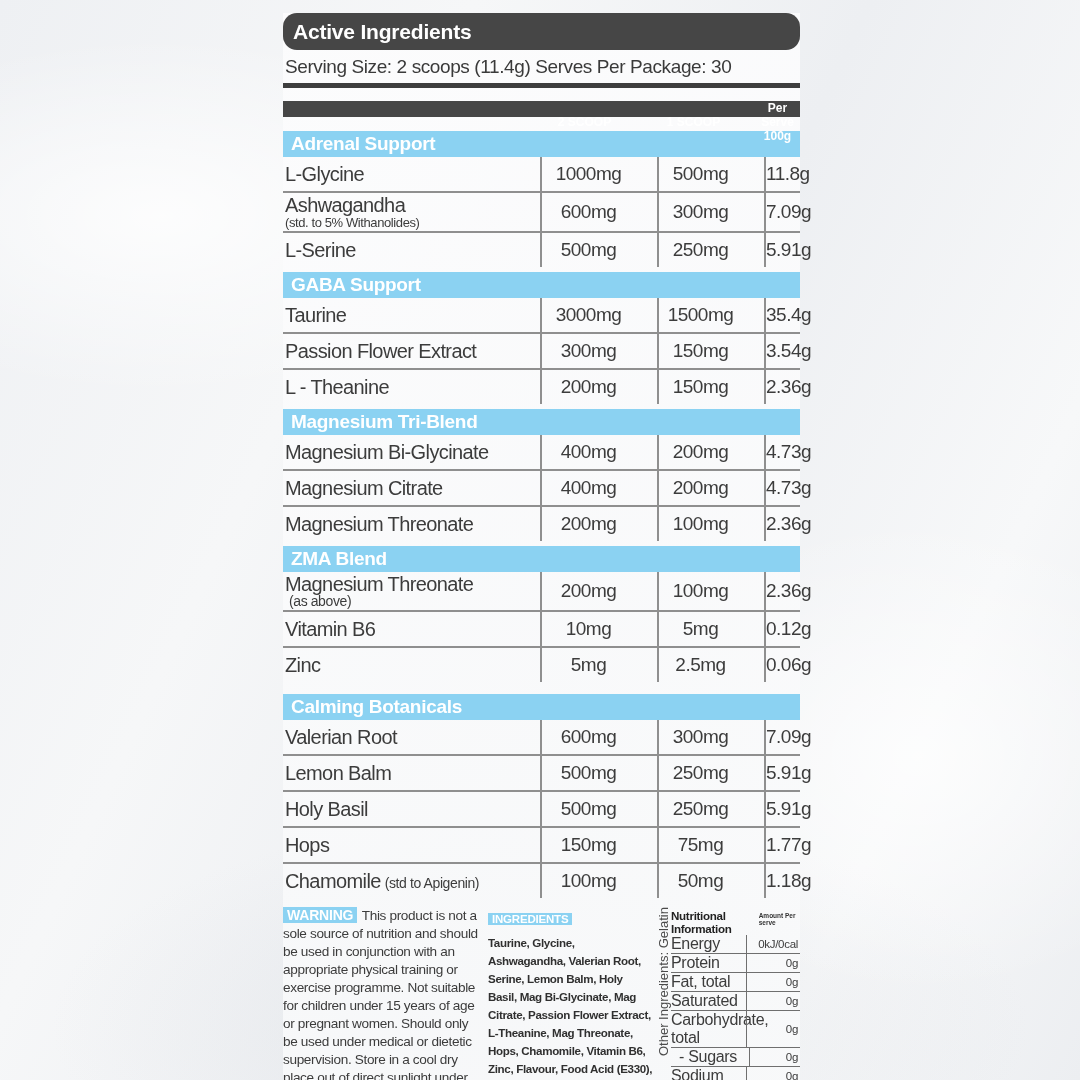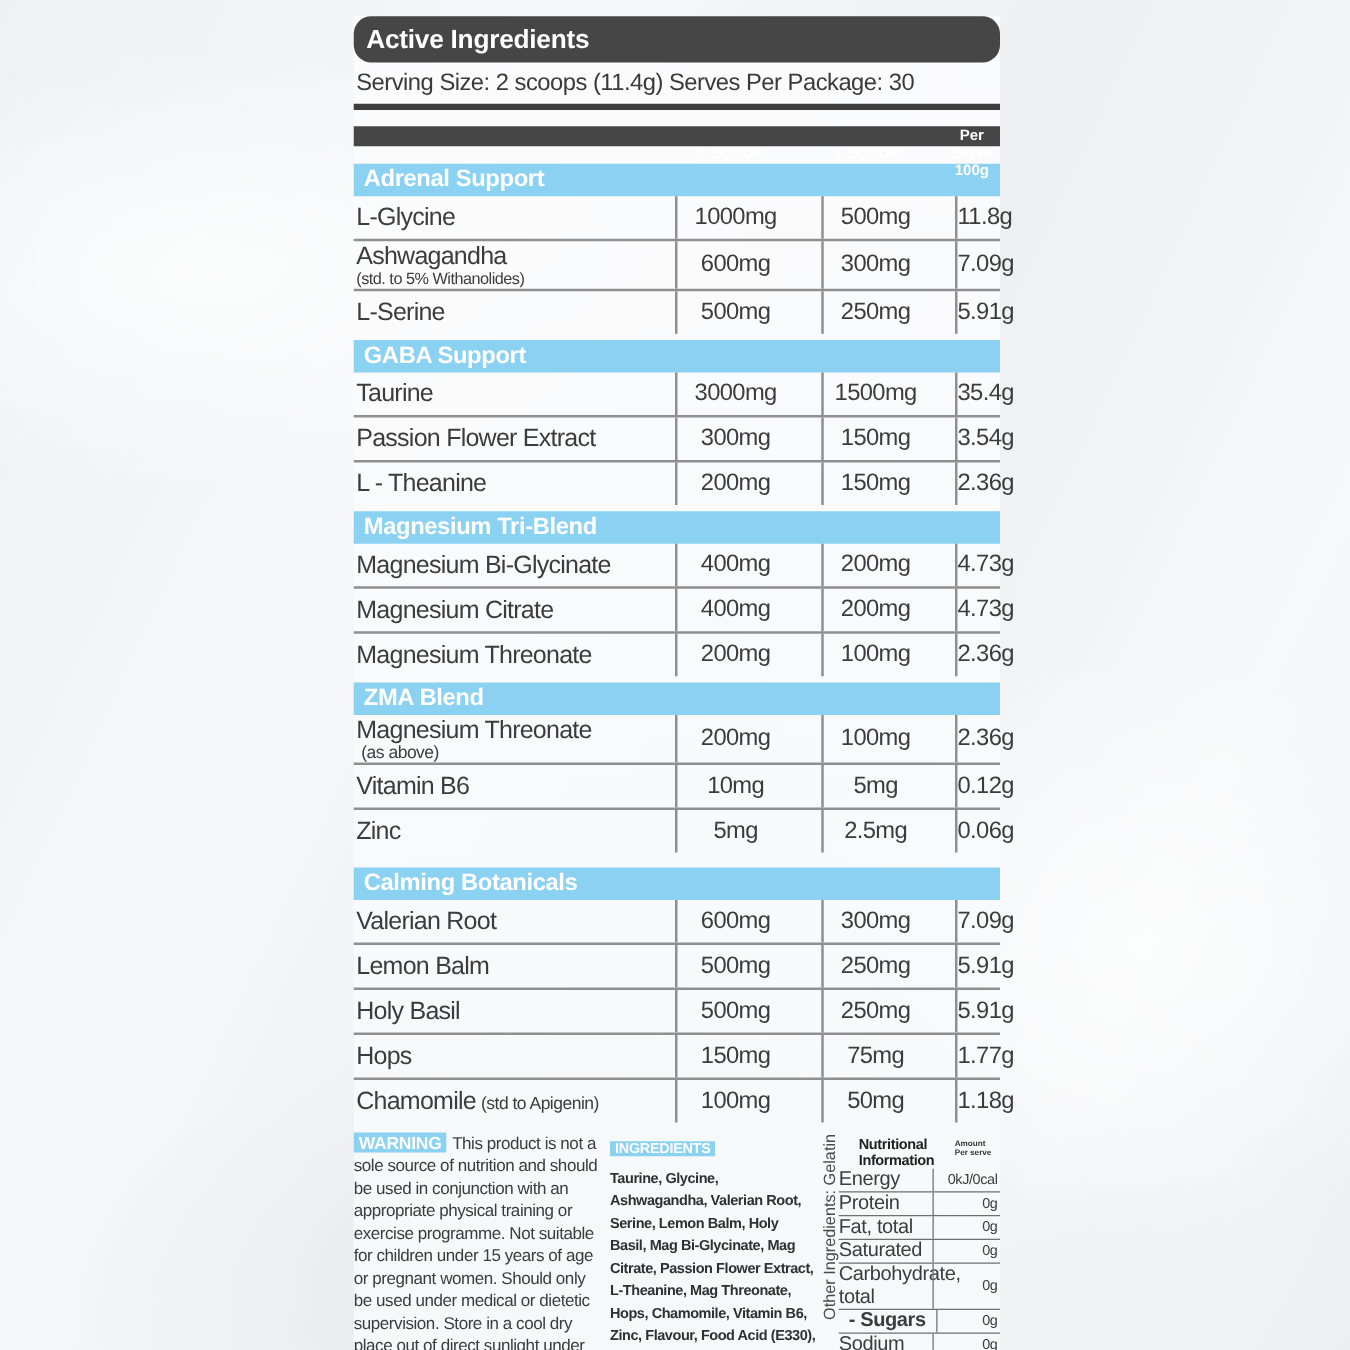--- a/index.html
+++ b/index.html
@@ -66,34 +66,34 @@
     margin-top:7px; font-size:11.6px; font-weight:bold; line-height:1.55;
     letter-spacing:-0.35px; color:#303030;
   }
   .other-vert{
     position:absolute; left:373px; top:150px;
     transform:rotate(-90deg); transform-origin:left top;
     white-space:nowrap; font-size:13px; color:#4a4a4a; letter-spacing:0px;
   }
   .nutrition{ position:absolute; left:388px; top:3px; width:129px; }
   .nut-header{ display:flex; justify-content:space-between; align-items:flex-start; }
-  .nut-title{ font-size:11.6px; font-weight:bold; letter-spacing:-0.3px; color:#222;margin-left:16px; }
+  .nut-title{ font-size:11.6px; font-weight:bold; letter-spacing:-0.3px; color:#222; }
   .nut-amount{ font-size:6.5px; font-weight:bold; color:#333; margin-top:3px; }
   .nut-row{
     display:flex; justify-content:space-between; border-top:1.5px solid #6f6f6f;
     min-height:18px; align-items:center;
   }
   .nut-row .nl{ font-size:16px; letter-spacing:-0.3px; width:58%; }
   .nut-row .nv{
     font-size:11.5px; letter-spacing:-0.3px; width:42%; text-align:right;
     border-left:1.5px solid #6f6f6f; align-self:stretch; display:flex;
     align-items:center; justify-content:flex-end; padding-right:2px; box-sizing:border-box;
   }
   .nut-row.first{ border-top:none; }
-  .nut-row .indent{ padding-left:8px;font-weight:bold; }
+  .nut-row .indent{ padding-left:8px; }
 </style>
 </head>
 <body>
 
 <div class="panel">
 
   <div class="bar-dark title-bar">
     <span>Active Ingredients</span>
   </div>
 

